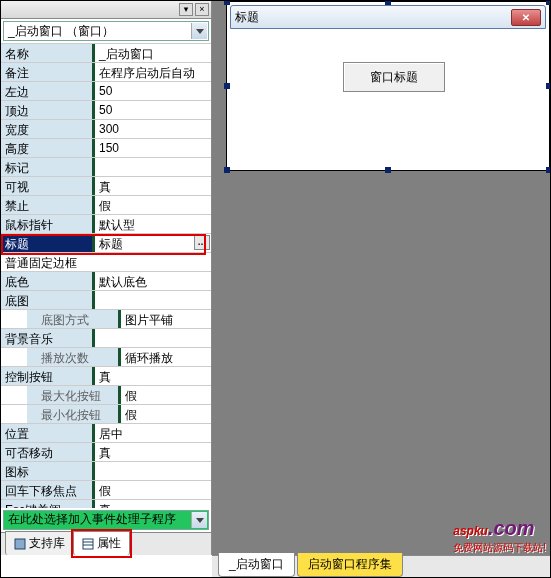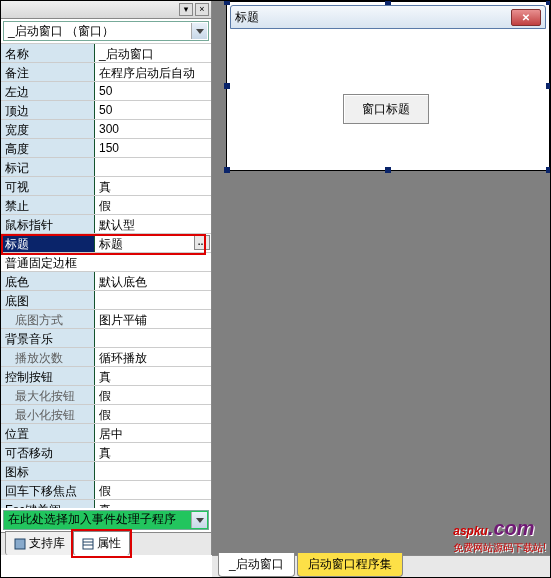--- a/index.html
+++ b/index.html
@@ -10,38 +10,38 @@
 .hdr-btn { width: 14px; height: 13px; background: #e0e0e0; border: 1px solid #888; font-size: 9px; line-height: 11px; text-align: center; cursor: pointer; }
 .combo { border: 1px solid #7a9; margin: 2px; height: 20px; display: flex; align-items: center; padding: 0 4px; background: #fff; position: relative; }
 .combo-arrow { position: absolute; right: 1px; top: 1px; bottom: 1px; width: 16px; background: linear-gradient(#e8f0f8,#c8d8e8); border-left: 1px solid #aaa; display: flex; align-items: center; justify-content: center; }
 .combo-arrow svg { width: 8px; height: 5px; }
 .prop-grid { flex: 1; overflow-y: auto; overflow-x: hidden; border-top: 1px solid #ccc; position: relative; }
 .prop-grid::-webkit-scrollbar { width: 16px; }
 .prop-grid::-webkit-scrollbar-track { background: #e8e8e8; border-left: 1px solid #ccc; }
 .prop-grid::-webkit-scrollbar-thumb { background: linear-gradient(90deg,#d0d8e0,#b8c8d8); border: 1px solid #888; }
 .prop-grid::-webkit-scrollbar-button { height: 16px; background: #e0e0e0; border: 1px solid #888; }
 .prop-row { display: flex; height: 19px; border-bottom: 1px solid #ccc; }
-.prop-label { width: 94px; border-right: 1px solid #14532d; padding: 2px 4px; background: #d4e5f0; color: #000; }
-.prop-label.indent { padding-left: 14px; color: #606060; }
+.prop-label { width: 94px; border-right: 3px solid #14532d; padding: 2px 4px; background: #d4e5f0; color: #000; }
+.prop-label.indent { padding-left: 14px; color: #606060; margin-left: 26px; }
 .prop-value { flex: 1; padding: 2px 4px; background: #fff; position: relative; }
 .prop-row.selected .prop-label { background: #0a246a; color: #fff; }
 .prop-row.selected .prop-value { background: #fff; }
 .ellipsis-btn { position: absolute; right: 1px; top: 1px; width: 16px; height: 15px; background: #e8e8e8; border: 1px solid #888; font-size: 9px; text-align: center; line-height: 12px; cursor: pointer; font-weight: bold; }
 .red-box { position: absolute; border: 2px solid #d00; pointer-events: none; }
 .footer-combo { border: 1px solid #7a9; margin: 2px; height: 20px; display: flex; align-items: flex-start; padding: 0 4px; background: #22c55e; position: relative; }
 .bottom-tabs { height: 23px; display: flex; align-items: flex-end; padding-left: 4px; background: #e8e8e8; border-top: 1px solid #888; }
 .btab { padding: 3px 8px; border: 1px solid #888; border-bottom: none; background: #f0f0f0; margin-right: -1px; display: flex; align-items: center; gap: 3px; cursor: pointer; border-radius: 0 0 3px 3px; margin-top: 20px; }
 .btab.active { background: #fff; }
 .btab-icon { width: 12px; height: 12px; display: inline-block; }
 .right-pane { flex: 1; background: #808080; position: relative; }
 .design-surface { position: absolute; left: 14px; top: 0; right: 0; height: 170px; background: #fff; border: 1px solid #000; }
 .dotgrid { position: absolute; left: 3px; top: 27px; right: 3px; bottom: 3px; background-image: radial-gradient(circle,#666 0.7px, transparent 0.7px); background-size: 8px 8px; }
 .win-title { position: absolute; left: 3px; right: 3px; top: 3px; height: 24px; background: linear-gradient(#f4f8fc,#d8e4f0); border: 1px solid #5a7aa8; border-radius: 3px 3px 0 0; display: flex; align-items: center; padding: 0 4px; }
 .win-close { position: absolute; right: 4px; top: 3px; width: 30px; height: 17px; background: linear-gradient(#e89090,#c04040); border: 1px solid #803030; border-radius: 2px; display: flex; align-items: center; justify-content: center; color: #fff; font-weight: bold; font-size: 10px; }
-.form-button { position: absolute; left: 116px; top: 92px; width: 86px; height: 30px; background: #f0f0f0; border: 1px solid #888; display: flex; align-items: center; justify-content: center; box-shadow: inset 1px 1px #fff; }
+.form-button { position: absolute; left: 116px; top: 60px; width: 102px; height: 30px; background: #f0f0f0; border: 1px solid #888; display: flex; align-items: center; justify-content: center; box-shadow: inset 1px 1px #fff; }
 .sel-handle { position: absolute; width: 6px; height: 6px; background: #0a246a; }
 .main-tabs { position: absolute; left: 211px; right: 0; bottom: 0; height: 22px; background: #e8e8e8; border-top: 1px solid #888; display: flex; align-items: flex-end; padding-left: 6px; }
 .mtab { padding: 3px 10px; border: 1px solid #888; border-top: none; background: #fde047; margin-right: 2px; cursor: pointer; border-radius: 0 0 4px 4px; }
 .mtab.active { background: #fff; font-weight: normal; }
 .watermark { position: absolute; right: 4px; bottom: 22px; font-family: Arial; font-weight: bold; font-size: 22px; font-style: italic; color: #c00; text-shadow: 1px 1px #fff; }
 .watermark .k { color: #701a75; font-size: 20px; }
 .watermark .sm { font-size: 10px; color: #c00; display: block; text-align: right; font-style: normal; font-weight: normal; }
 </style>
 </head>
 <body>

